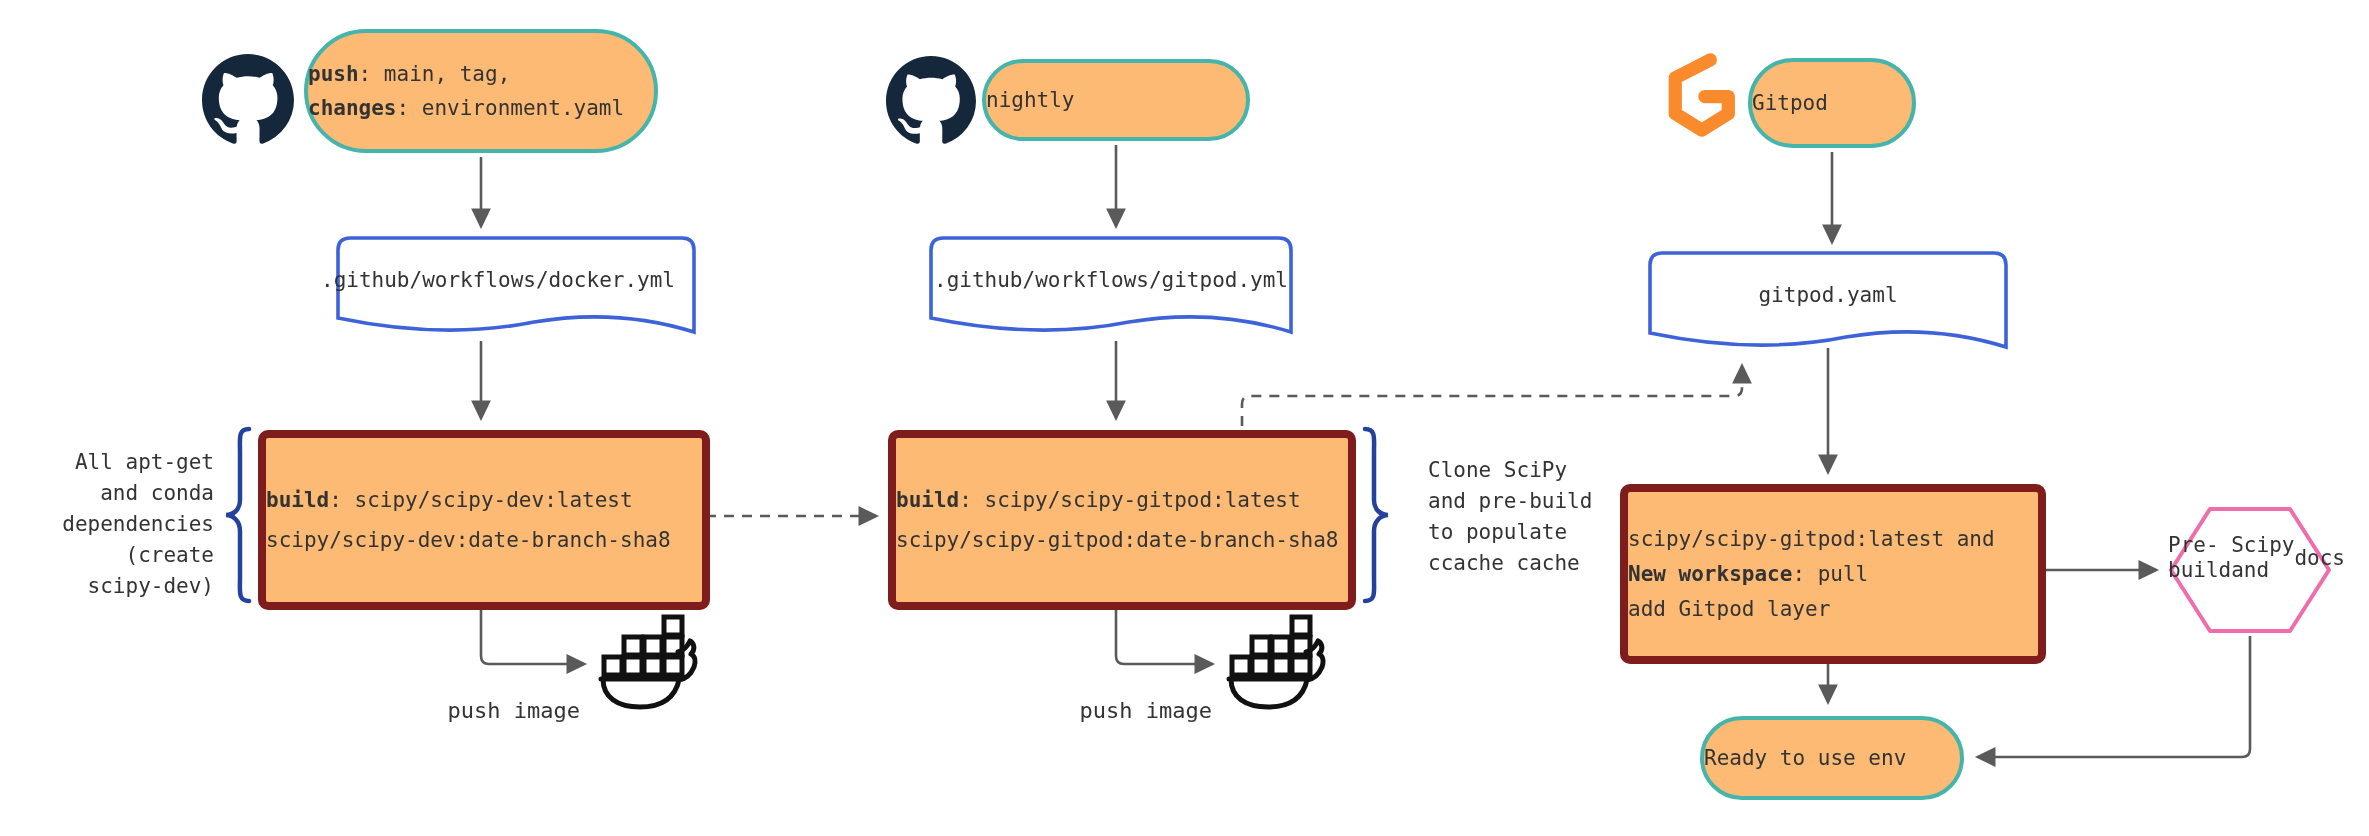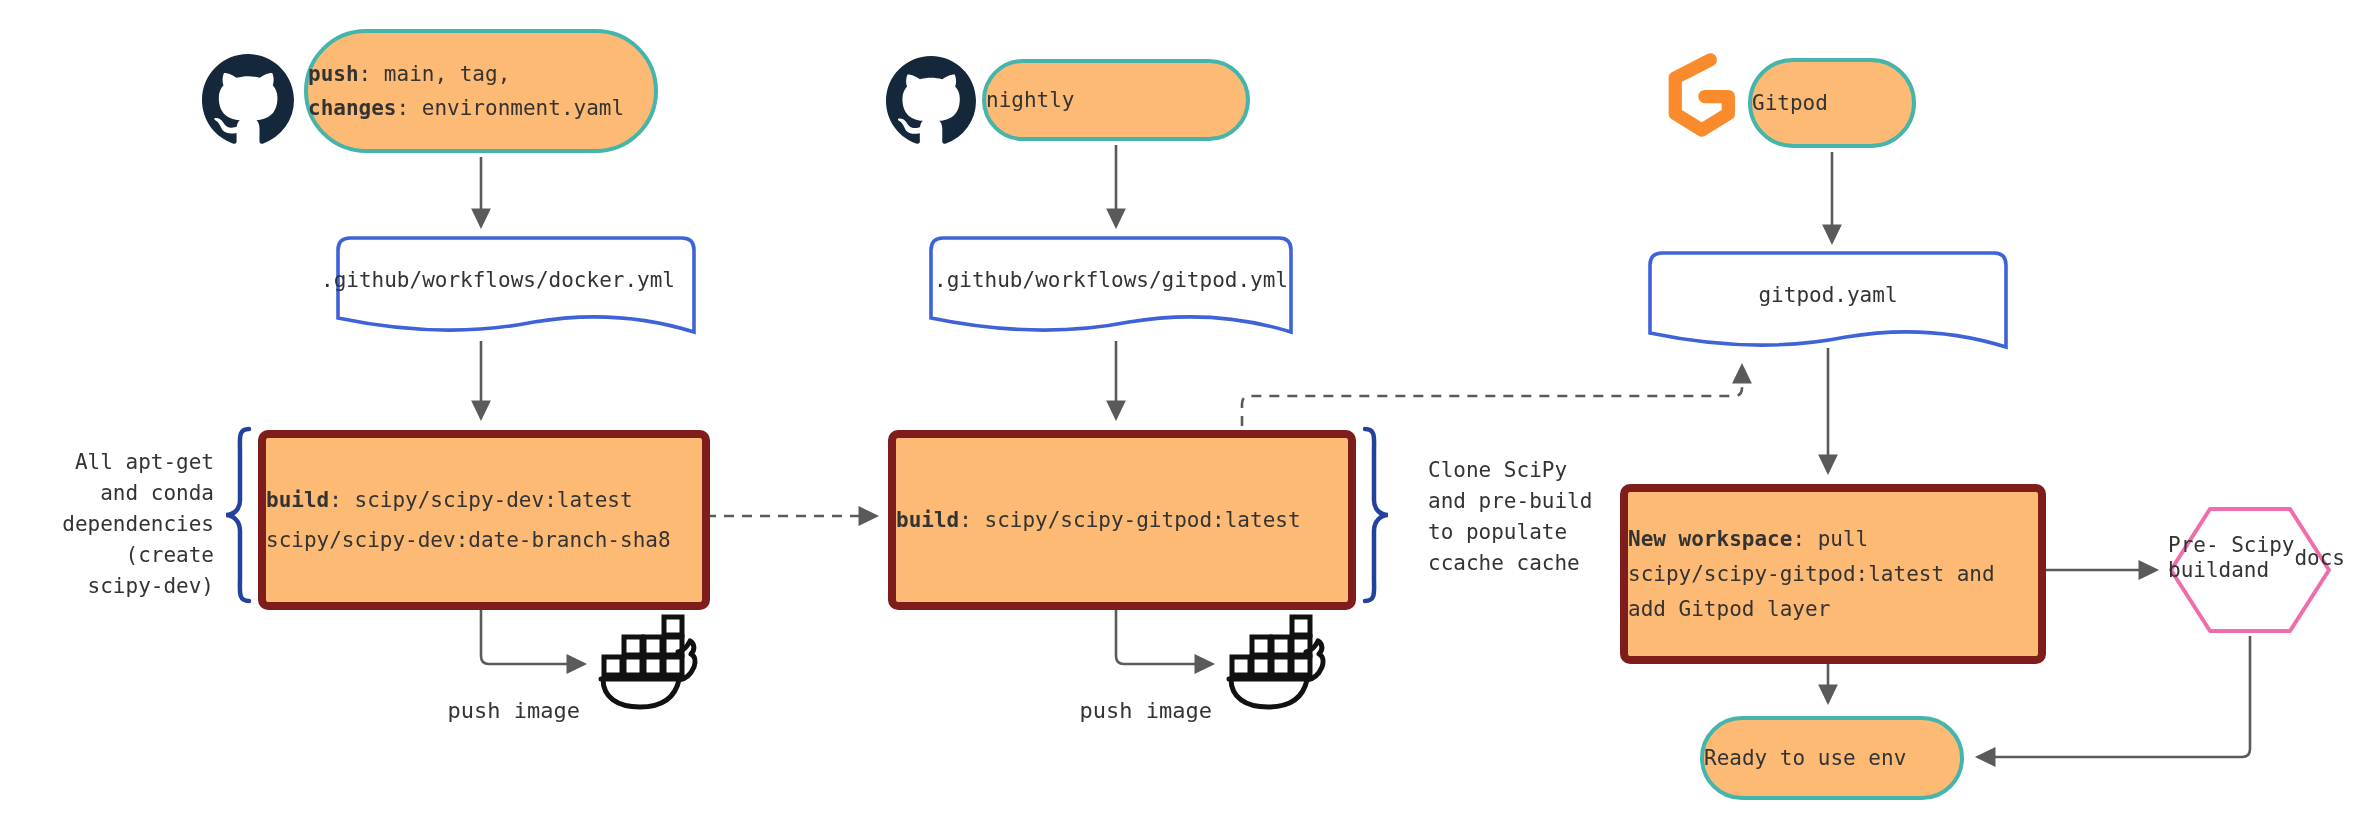--- a/index.html
+++ b/index.html
@@ -109,20 +109,21 @@
 
   <div class="docnode" style="left:929px;top:236px;width:364px;height:108px;">
     <svg width="364" height="108" viewBox="0 0 364 108">
       <path fill="#ffffff" stroke="#3e63d9" stroke-width="3.6" d="M2,14 Q2,2 14,2 L350,2 Q362,2 362,14 L362,96 Q284,72 200,86 Q109,104 2,82 Z"></path>
     </svg>
     <div class="doc-label">.github/workflows/gitpod.yml</div>
   </div>
 
   <div class="node rectnode" style="left:888px;top:430px;width:452px;height:164px;">
     <div><span class="b">build</span><span>: scipy/scipy-gitpod:latest</span></div>
+    <div>scipy/scipy-gitpod:date-branch-sha8</div>
   </div>
 
   <svg class="icon" style="left:1362px;top:426px;" width="30" height="178" viewBox="0 0 30 178">
     <path fill="none" stroke="#24429d" stroke-width="4.5" stroke-linecap="round" d="M3,3 C14,3 12,12 12,26 L12,74 C12,84 19,89 26,89 C19,89 12,95 12,105 L12,152 C12,166 14,175 3,175"></path>
   </svg>
 
   <div class="note" style="left:1428px;top:455px;width:200px;">
     <div>Clone SciPy</div>
     <div>and pre-build</div>
     <div>to populate</div>
@@ -153,22 +154,22 @@
   </div>
 
   <div class="docnode" style="left:1648px;top:251px;width:360px;height:108px;">
     <svg width="360" height="108" viewBox="0 0 360 108">
       <path fill="#ffffff" stroke="#3e63d9" stroke-width="3.6" d="M2,14 Q2,2 14,2 L346,2 Q358,2 358,14 L358,96 Q281,72 198,86 Q108,104 2,82 Z"></path>
     </svg>
     <div class="doc-label">gitpod.yaml</div>
   </div>
 
   <div class="node rectnode triple" style="left:1620px;top:484px;width:410px;height:164px;">
+    <div>scipy/scipy-gitpod:latest and</div>
     <div><span class="b">New workspace</span><span>: pull</span></div>
-    <div>scipy/scipy-gitpod:latest and</div>
     <div>add Gitpod layer</div>
   </div>
 
   <div class="hexwrap" style="left:2168px;top:506px;width:164px;height:128px;">
     <svg width="164" height="128" viewBox="0 0 164 128">
       <polygon points="42,3 122,3 161,64 122,125 42,125 3,64" fill="#ffffff" stroke="#f06dac" stroke-width="4" stroke-linejoin="round"></polygon>
     </svg>
     <div class="hex-label" style="top:27px;">
       <div>Pre-build</div>
       <div>Scipy and</div>

